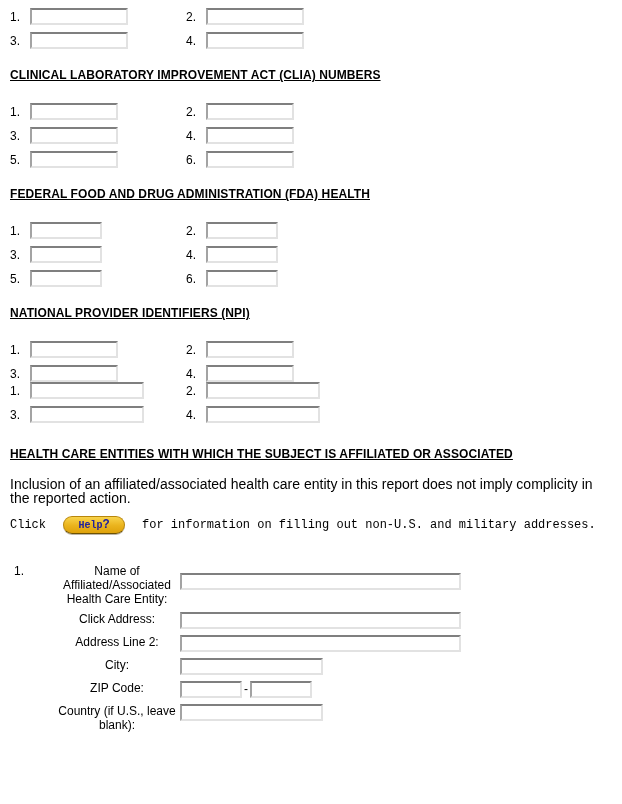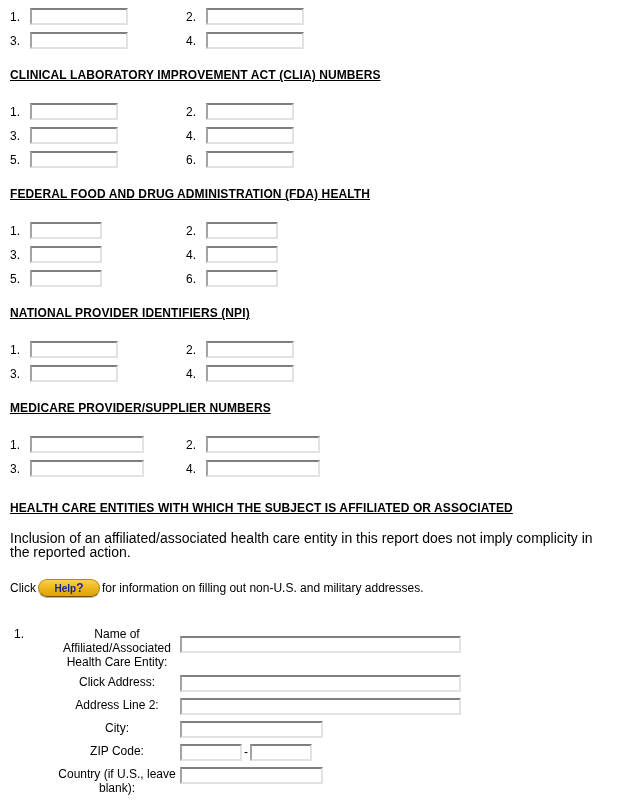--- a/index.html
+++ b/index.html
@@ -54,23 +54,24 @@
   .entity-title { margin-top: 24px; margin-bottom: 0; }
   .note {
     width: 602px;
     margin-top: 16px;
     font-size: 14px;
     line-height: 14px;
   }
   .help-line {
     display: flex;
     align-items: center;
-    gap: 2px;
-    margin-top: 20px;
-    font-size: 12px;
+    gap: 17px;
+    margin-top: 11px;
+    font-size: 12px;
+    font-family: Liberation Mono, monospace;
   }
   .help-btn {
     display: inline-flex;
     align-items: center;
     justify-content: center;
     width: 62px;
     height: 18px;
     padding: 0 9px;
     border: 1px solid #b8860b;
     border-bottom-color: #6e5200;
@@ -233,21 +234,20 @@
             <span class="num-label">3.</span>
             <input type="text" class="win-input" style="">
           </div>
           <div class="num-cell">
             <span class="num-label">4.</span>
             <input type="text" class="win-input" style="">
           </div>
         </div>
       </div>
       <div class="num-section sec-medicare">
-        <div class="section-title">MEDICARE PROVIDER/SUPPLIER NUMBERS</div>
         <div class="num-grid">
           <div class="num-cell">
             <span class="num-label">1.</span>
             <input type="text" class="win-input" style="">
           </div>
           <div class="num-cell">
             <span class="num-label">2.</span>
             <input type="text" class="win-input" style="">
           </div>
           <div class="num-cell">

